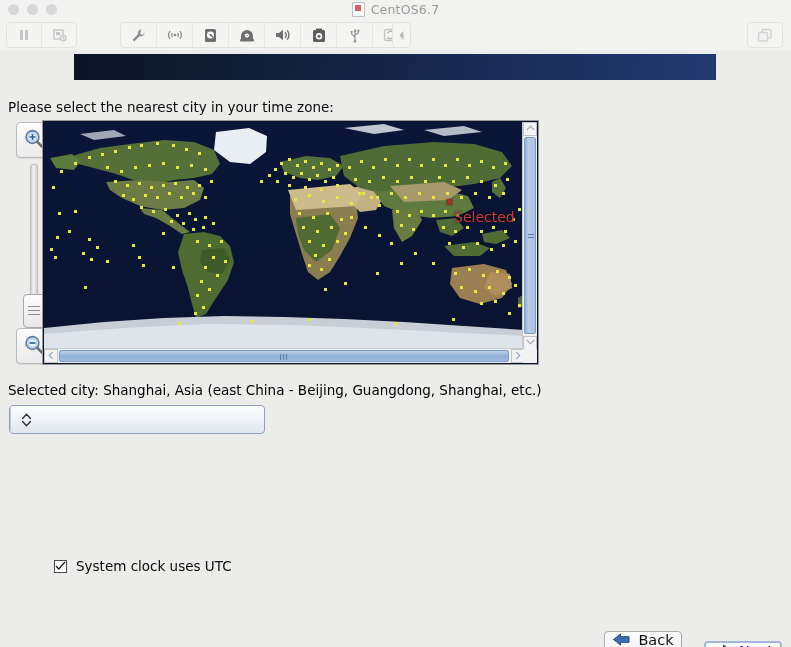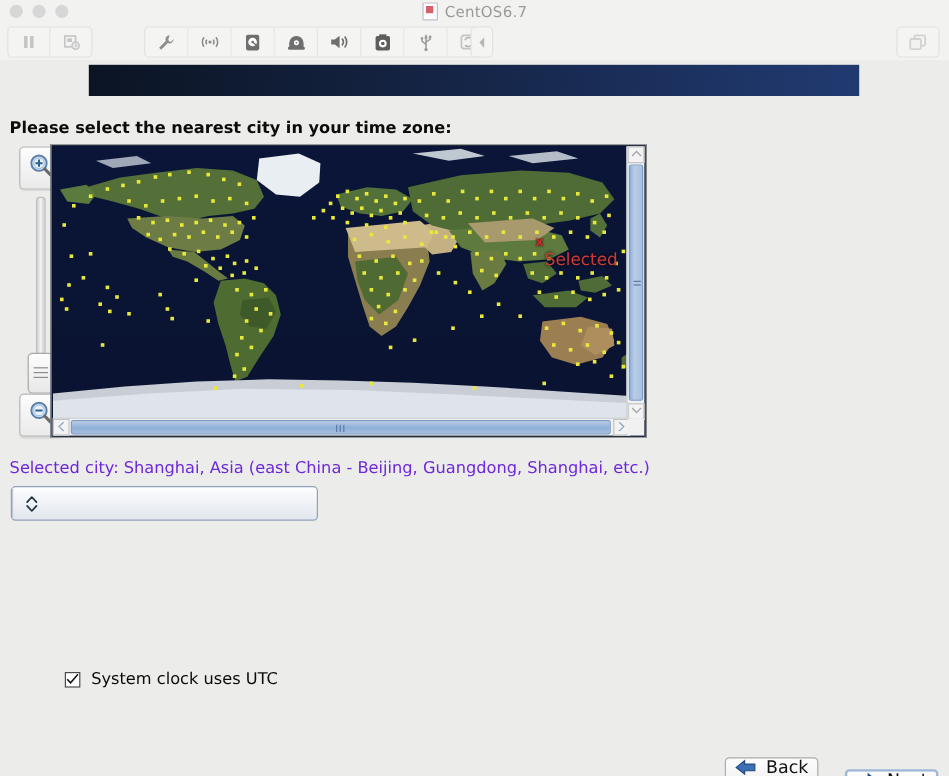--- a/index.html
+++ b/index.html
@@ -60,21 +60,21 @@
 
   
   #banner{
     position:absolute;left:74px;top:54px;width:642px;height:26px;
     background:linear-gradient(100deg,#0c1526 0%,#101c35 22%,#152murky 22%,#16274b 55%,#1d3565 85%,#20396e 100%);
     background:linear-gradient(100deg,#0b1423 0%,#0f1b32 20%,#132murk 20%,#152murk 20%,#17284d 55%,#1e3567 86%,#213a70 100%);
     background:linear-gradient(100deg,#0b1423 0%,#101c33 22%,#17284d 56%,#1e3567 86%,#213a70 100%);
   }
 
   
-  #prompt{position:absolute;left:8px;top:99px;font-size:13.5px;color:#0b0b0b;font-weight:bold;}
+  #prompt{position:absolute;left:8px;top:99px;font-size:13.5px;color:#0b0b0b;}
 
   
   #mapblock{position:absolute;left:8px;top:120px;width:531px;height:245px;}
 
   
   #zoomcol{position:absolute;left:0;top:0;width:36px;height:242px;}
   .magbtn{
     position:absolute;left:8px;width:34px;height:34px;
     border:1px solid #b9b9b9;border-radius:4px;
     background:linear-gradient(#fdfdfd,#eaeaea);
@@ -153,21 +153,21 @@
   #citymark{
     position:absolute;color:#cc2b2b;font-weight:bold;font-size:11px;
     text-shadow:0 0 2px #000;
   }
   #citylabel{
     position:absolute;color:#d03a3a;font-size:14px;
     text-shadow:0 0 3px #000;
   }
 
   
-  #selcity{position:absolute;left:8px;top:382px;font-size:13.5px;color:#6d28d9;}
+  #selcity{position:absolute;left:8px;top:382px;font-size:13.5px;color:#000000;}
 
   
   #combo{
     position:absolute;left:9px;top:405px;width:256px;height:29px;
     border:1px solid #8fa2bb;border-radius:4px;box-sizing:border-box;
     background:linear-gradient(#fefeff,#eef1f6 52%,#e2e7ef);
     box-shadow:inset 0 1px 0 #fff;
     display:flex;align-items:center;
   }
   #combo-value{padding-left:9px;font-size:13.5px;color:#111;flex:1;}

